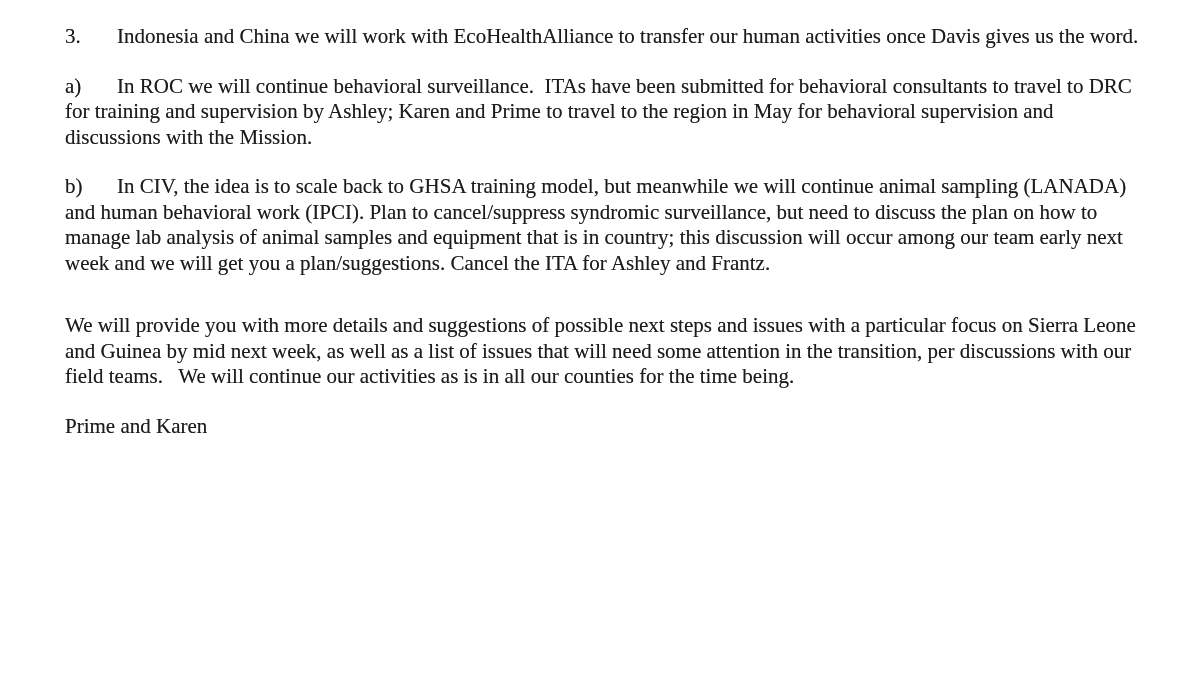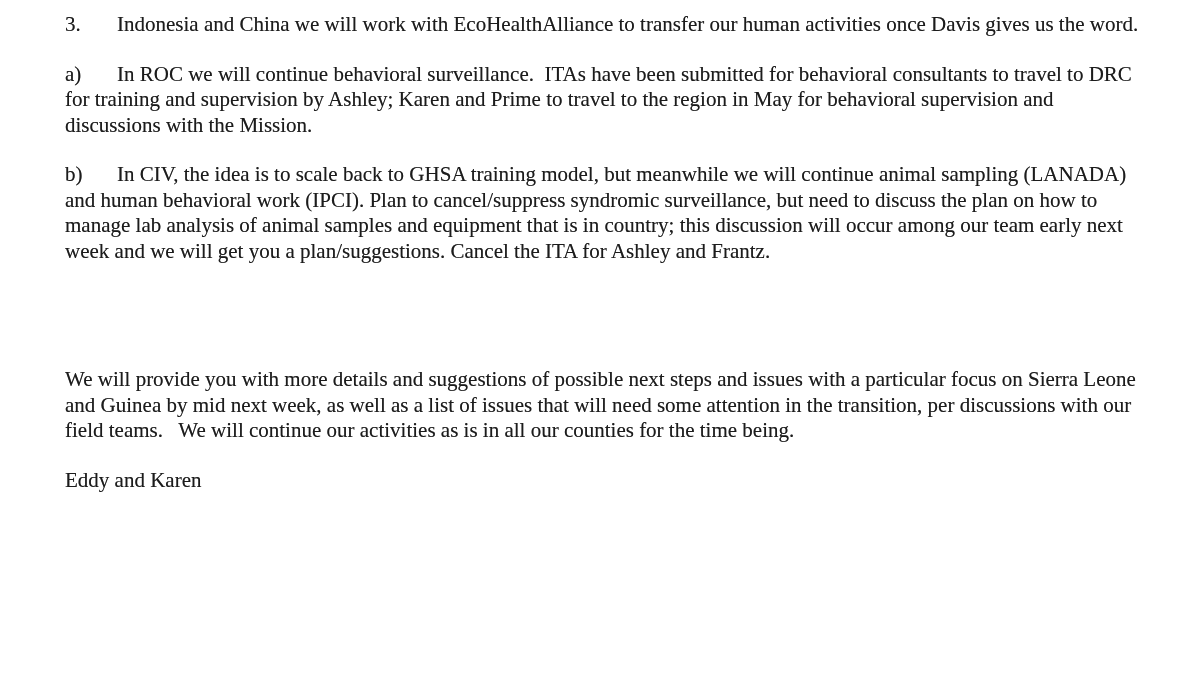--- a/index.html
+++ b/index.html
@@ -9,21 +9,21 @@
   }
   body {
     width: 1200px;
     height: 675px;
     overflow: hidden;
   }
   .page {
     box-sizing: border-box;
     width: 1200px;
     height: 675px;
-    padding: 12px 55px 0 65px;
+    padding: 24px 55px 0 65px;
     font-family: "Liberation Serif", "DejaVu Serif", serif;
     font-size: 21px;
     line-height: 25.5px;
     color: #1c1c1c;
     text-shadow: 0 0 0.4px rgba(0,0,0,0.45);
   }
   .content {
     width: 1078px;
   }
   .para {
@@ -31,21 +31,21 @@
   }
   .marker {
     display: inline-block;
     width: 52px;
     vertical-align: baseline;
   }
   .ptext {
     white-space: pre-wrap;
   }
   .closing {
-    margin-top: 103px;
+    margin-top: 37px;
   }
   .signature {
     margin-bottom: 0;
   }
 </style>
 </head>
 <body>
 
 <div class="page">
   <div class="content">
@@ -54,16 +54,16 @@
 
 
 
 
     <p class="para"><span class="marker">a)</span><span class="ptext">In ROC we will continue behavioral surveillance.  ITAs have been submitted for behavioral consultants to travel to DRC for training and supervision by Ashley; Karen and Prime to travel to the region in May for behavioral supervision and discussions with the Mission.</span></p>
 
     <p class="para"><span class="marker">b)</span><span class="ptext">In CIV, the idea is to scale back to GHSA training model, but meanwhile we will continue animal sampling (LANADA) and human behavioral work (IPCI). Plan to cancel/suppress syndromic surveillance, but need to discuss the plan on how to manage lab analysis of animal samples and equipment that is in country; this discussion will occur among our team early next week and we will get you a plan/suggestions. Cancel the ITA for Ashley and Frantz.</span></p>
 
     <p class="para closing"><span class="ptext">We will provide you with more details and suggestions of possible next steps and issues with a particular focus on Sierra Leone and Guinea by mid next week, as well as a list of issues that will need some attention in the transition, per discussions with our field teams.   We will continue our activities as is in all our counties for the time being.</span></p>
 
-    <p class="para signature"><span class="ptext">Eddy and Karen</span></p>
+    <p class="para signature"><span class="ptext">Prime and Karen</span></p>
 
   </div>
 </div>
 
 </body></html>

